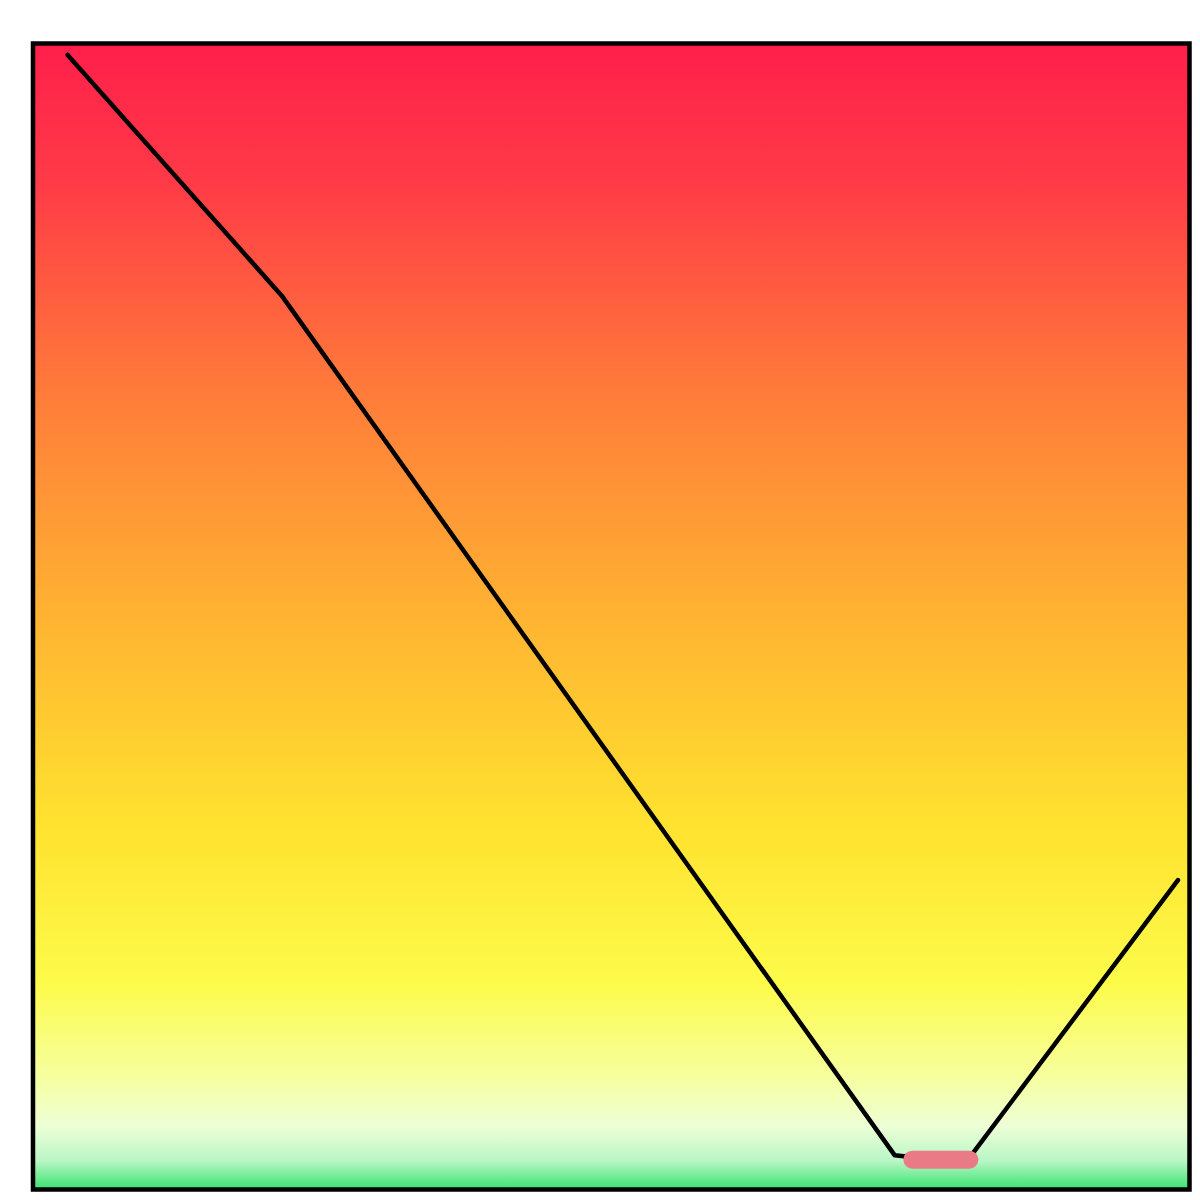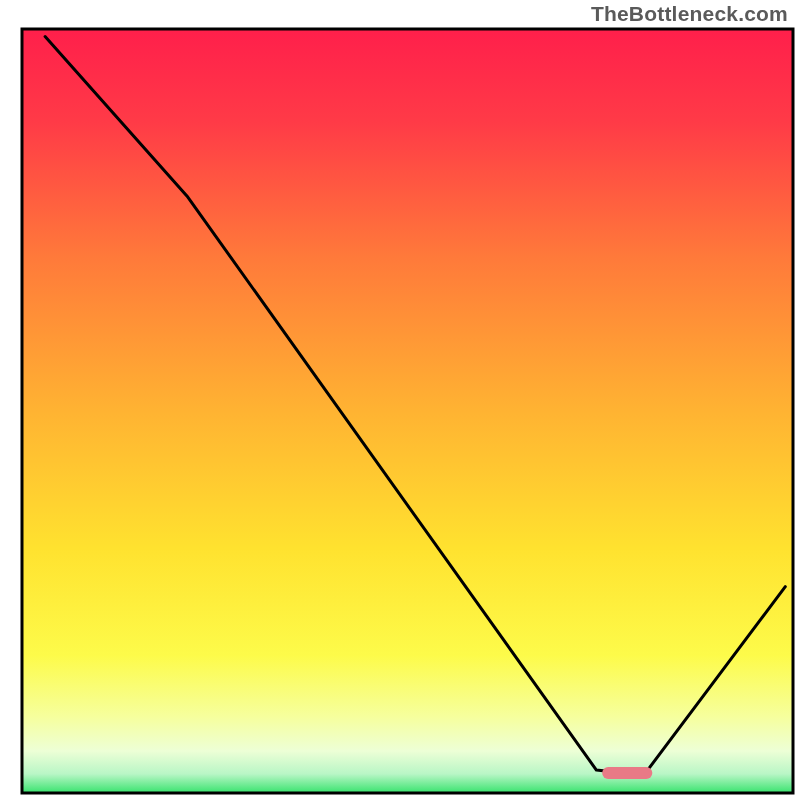--- a/index.html
+++ b/index.html
@@ -31,21 +31,20 @@
     left: 0;
     top: 0;
     width: 800px;
     height: 800px;
   }
 </style>
 </head>
 <body>
 
 <div class="frame">
-  <div class="watermark">TheBottleneck.com</div>
 
   <svg class="plot" viewBox="0 0 800 800">
     <defs>
       <linearGradient id="bgGrad" x1="0" y1="0" x2="0" y2="1">
       <stop offset="0.00%" stop-color="#ff1f4b"></stop>
           <stop offset="12.00%" stop-color="#ff3a47"></stop>
           <stop offset="30.00%" stop-color="#ff7a3a"></stop>
           <stop offset="50.00%" stop-color="#ffb332"></stop>
           <stop offset="68.00%" stop-color="#ffe22f"></stop>
           <stop offset="82.00%" stop-color="#fdfb4a"></stop>

